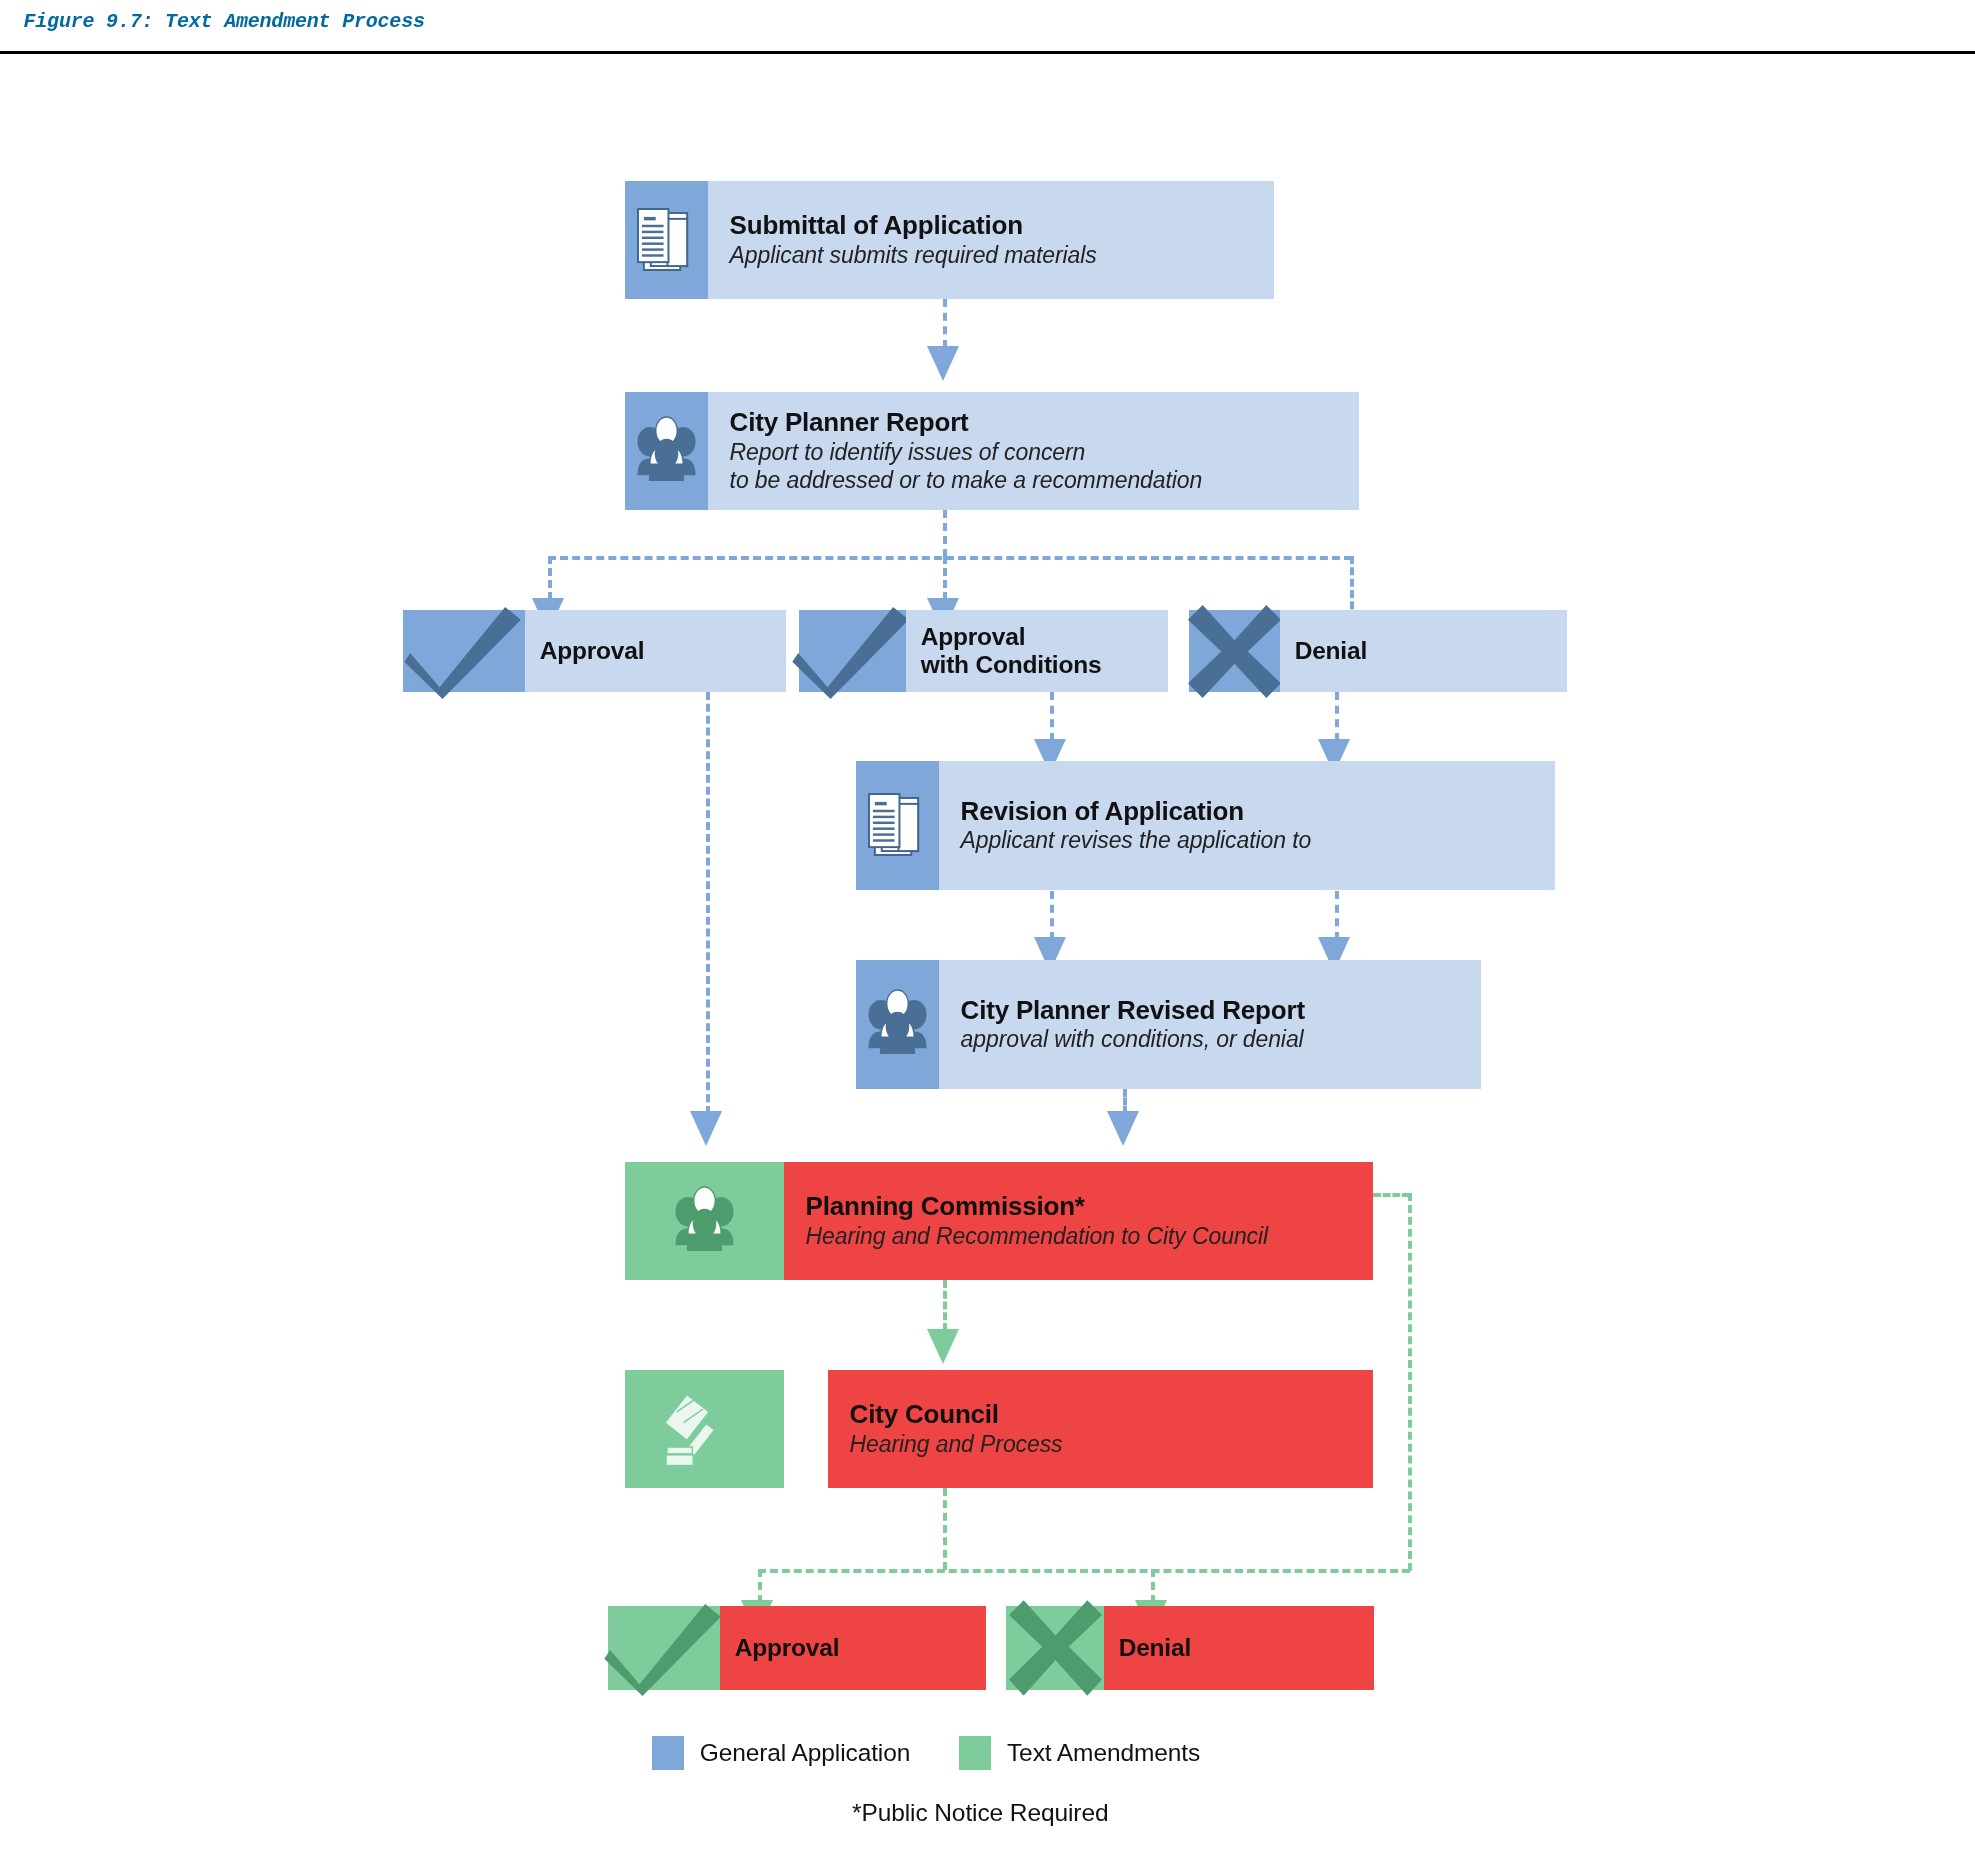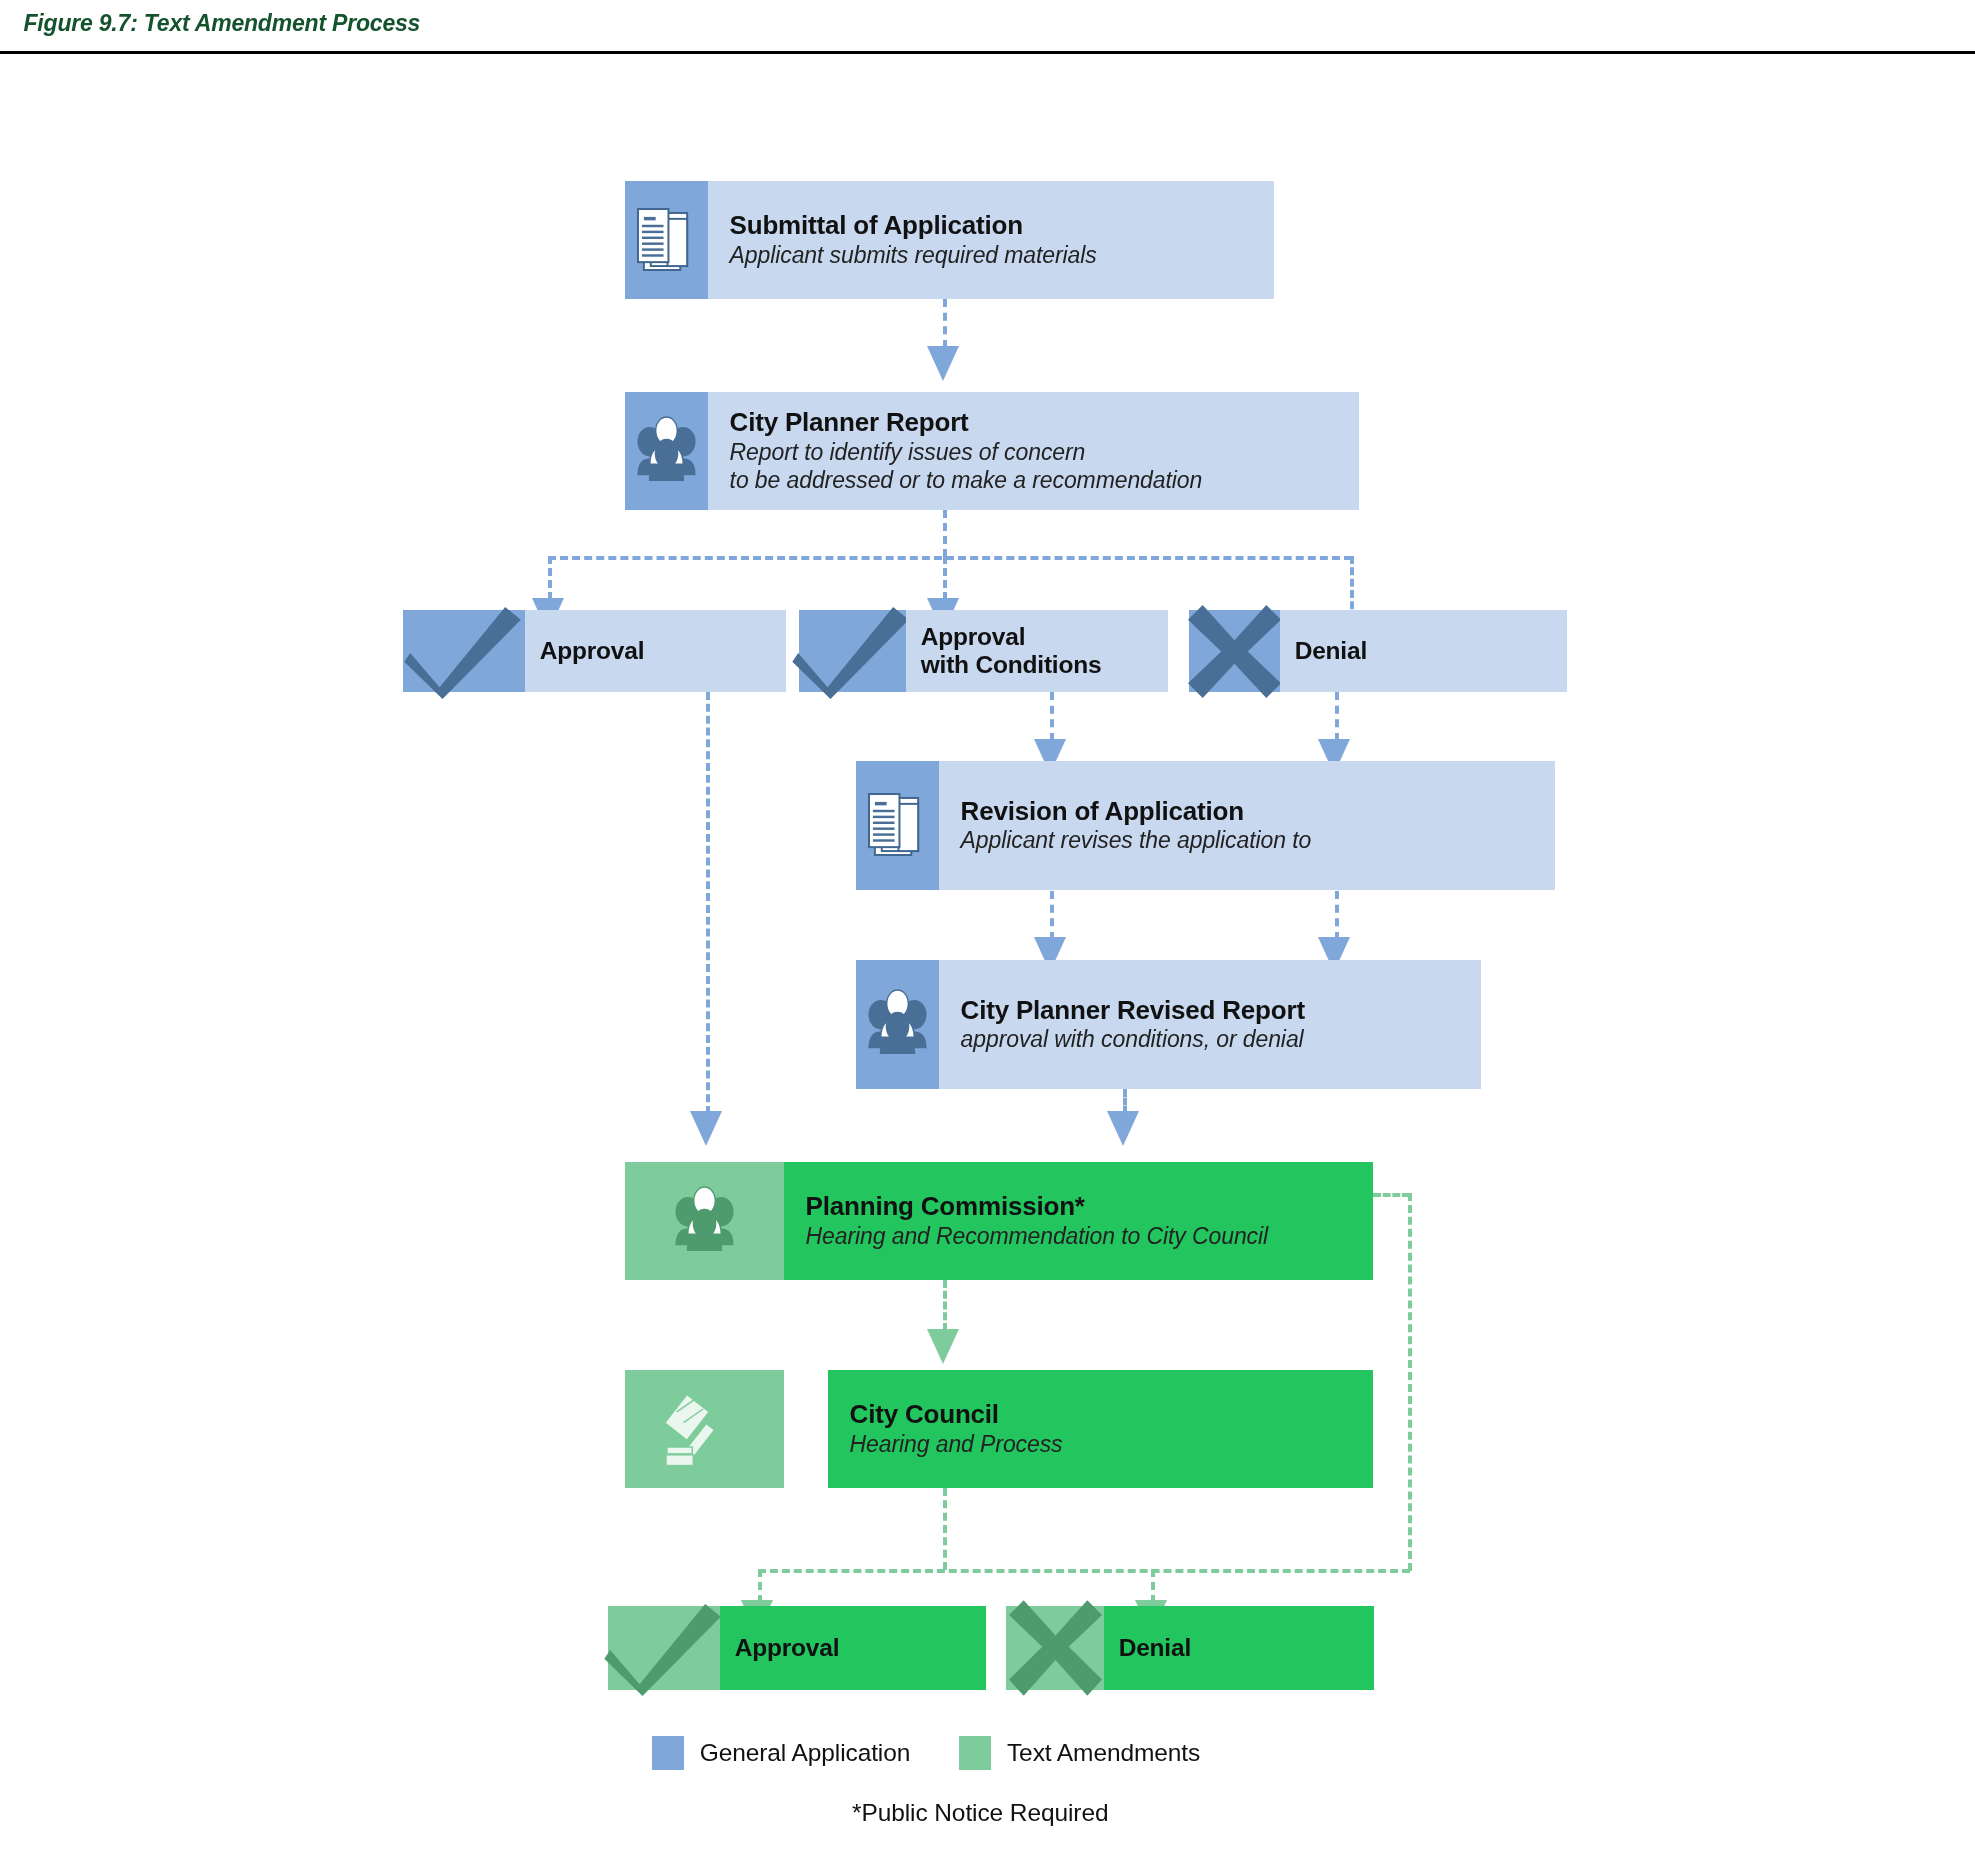--- a/index.html
+++ b/index.html
@@ -1,38 +1,38 @@
 <!DOCTYPE html>
 <html style="font-size:7.8px"><head>
 <meta charset="utf-8">
 <style>
   html,body{margin:0;padding:0;background:#ffffff;}
   body{width:1975px;height:1873px;font-family:"Liberation Sans",sans-serif;position:relative;overflow:hidden;}
 
   
   #figure-title{
     position:absolute;left:23.5px;top:9.8px;
-    font-size:23px;font-weight:bold;font-style:italic;color:#14532d;
-    letter-spacing:-0.2px;white-space:nowrap;
+    font-size:20px;font-weight:bold;font-style:italic;color:#0369a1;
+    letter-spacing:-0.2px;white-space:nowrap;font-family:Liberation Mono, monospace;
   }
   #title-rule{
     position:absolute;left:0px;top:51px;width:1975px;height:3.4px;background:#000;
   }
 
   
   .node{position:absolute;display:flex;align-items:stretch;}
   .node .iconpane{flex:0 0 auto;display:flex;align-items:center;justify-content:center;position:relative;}
   .node .body{flex:1 1 auto;display:flex;flex-direction:column;justify-content:center;padding-left:21.6px;position:relative;}
   .node .t1{font-size:26px;font-weight:bold;color:#111;line-height:1.13;letter-spacing:-0.2px;}
   .node .t2{font-size:23px;font-style:italic;color:#222;line-height:1.22;letter-spacing:-0.1px;}
 
   .blue .iconpane{background:#7FA7DA;}
   .blue .body{background:#C8D8EF;}
   .green .iconpane{background:#7ECC9B;}
-  .green .body{background:#22c55e;}
+  .green .body{background:#ef4444;}
 
   
   .chip .body{padding-left:14.7px;}
   .chip .t1{font-size:24.5px;}
 
   
   .icon-svg{display:block;overflow:visible;}
 
   
   .vline{position:absolute;width:0;border-left-style:dashed;border-left-width:4.4px;}

